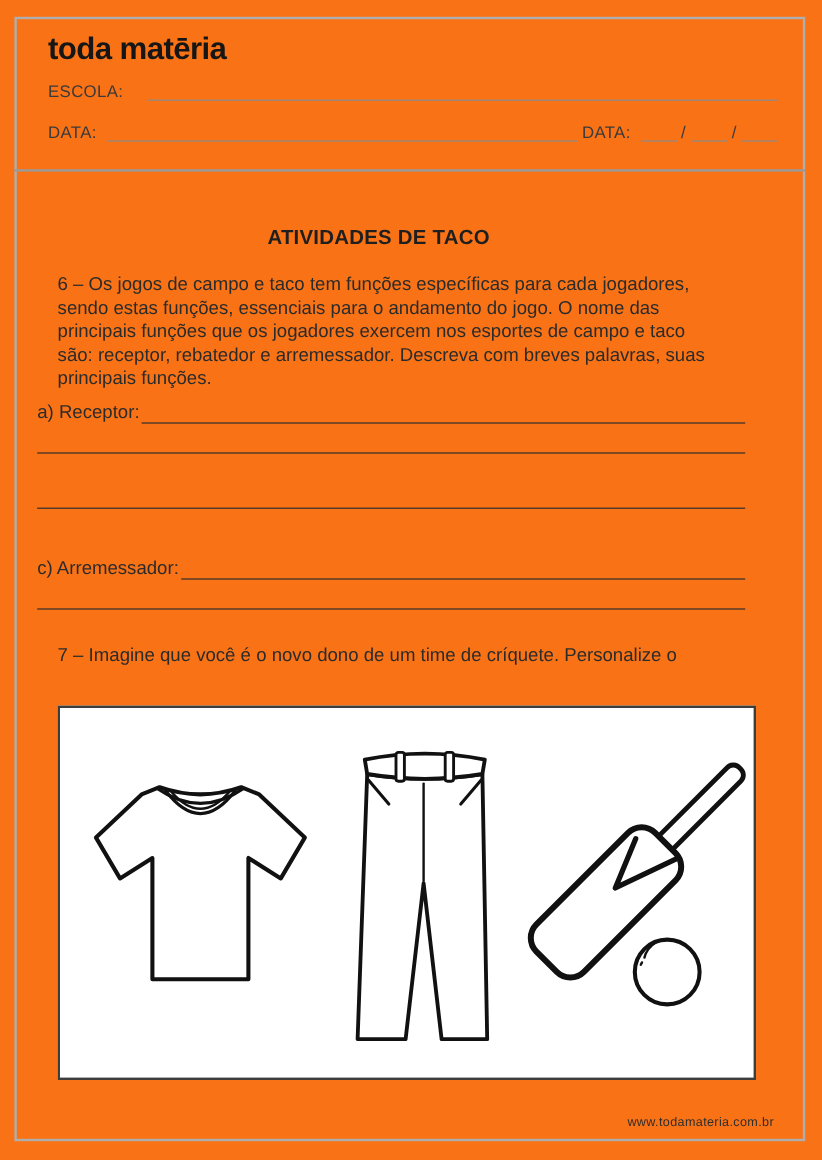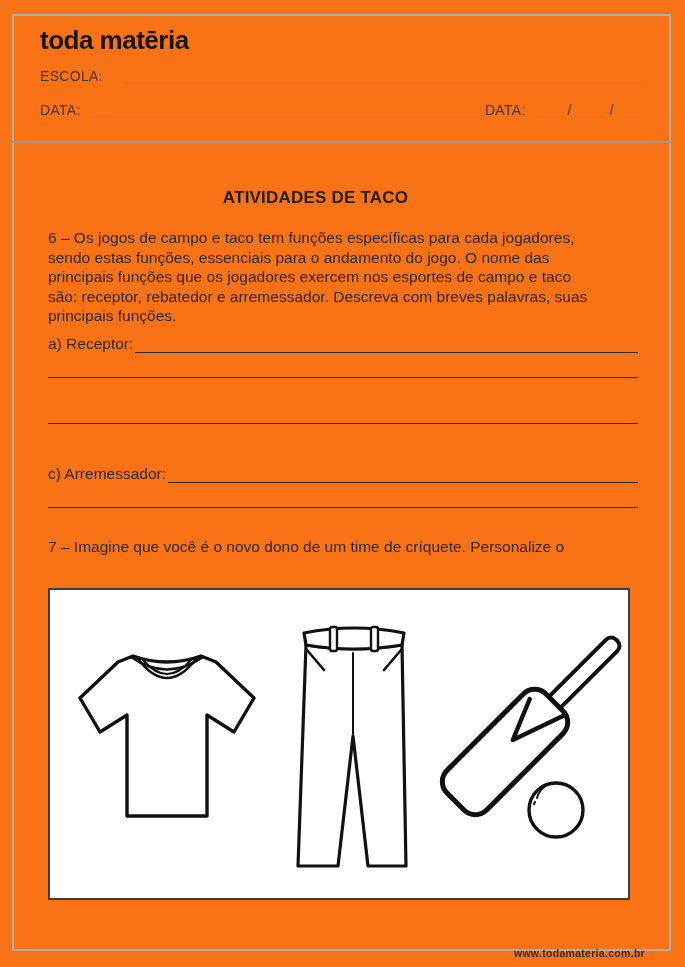--- a/index.html
+++ b/index.html
@@ -47,21 +47,21 @@
     position:absolute;left:0;top:188px;width:631px;
     text-align:center;font-size:17px;font-weight:bold;
     color:#1f1f1f;letter-spacing:0.2px;
   }
   .para{
     position:absolute;left:48px;width:592px;
     font-size:15.5px;line-height:19.5px;color:#2b2b2b;
   }
   .q6{top:228px;}
   .q7{top:537px;}
-  .answer-group{position:absolute;left:48px;width:590px;text-align:center;}
+  .answer-group{position:absolute;left:31px;width:590px;text-align:center;}
   .answer-a{top:334px;}
   .answer-b{top:399px;}
   .answer-c{top:464px;}
   .answer-row{
     display:flex;align-items:flex-end;
     font-size:15.5px;color:#2b2b2b;height:19px;
   }
   .answer-label{white-space:nowrap;padding-right:2px;}
   .answer-fill{
     flex:1;border-bottom:1.6px solid #2e2e2e;height:14px;
@@ -73,23 +73,22 @@
   .drawing-box{
     position:absolute;left:48px;top:588px;
     width:582px;height:312px;
     border:2px solid #3d3d3d;
     box-sizing:border-box;
     background:#ffffff;
   }
   .drawing-box svg{display:block;}
   .footer{
     position:absolute;right:40px;top:929px;
-    font-size:10.5px;font-weight:bold;color:#2e2e2e;
+    font-size:10.5px;font-weight:normal;color:#2e2e2e;
     letter-spacing:0.3px;
-    margin-top:18px;
   }
 </style>
 </head>
 <body>
 
 <div class="sheet">
 
   <div class="page-border"></div>
 
   <div class="logo">toda matēria</div>

